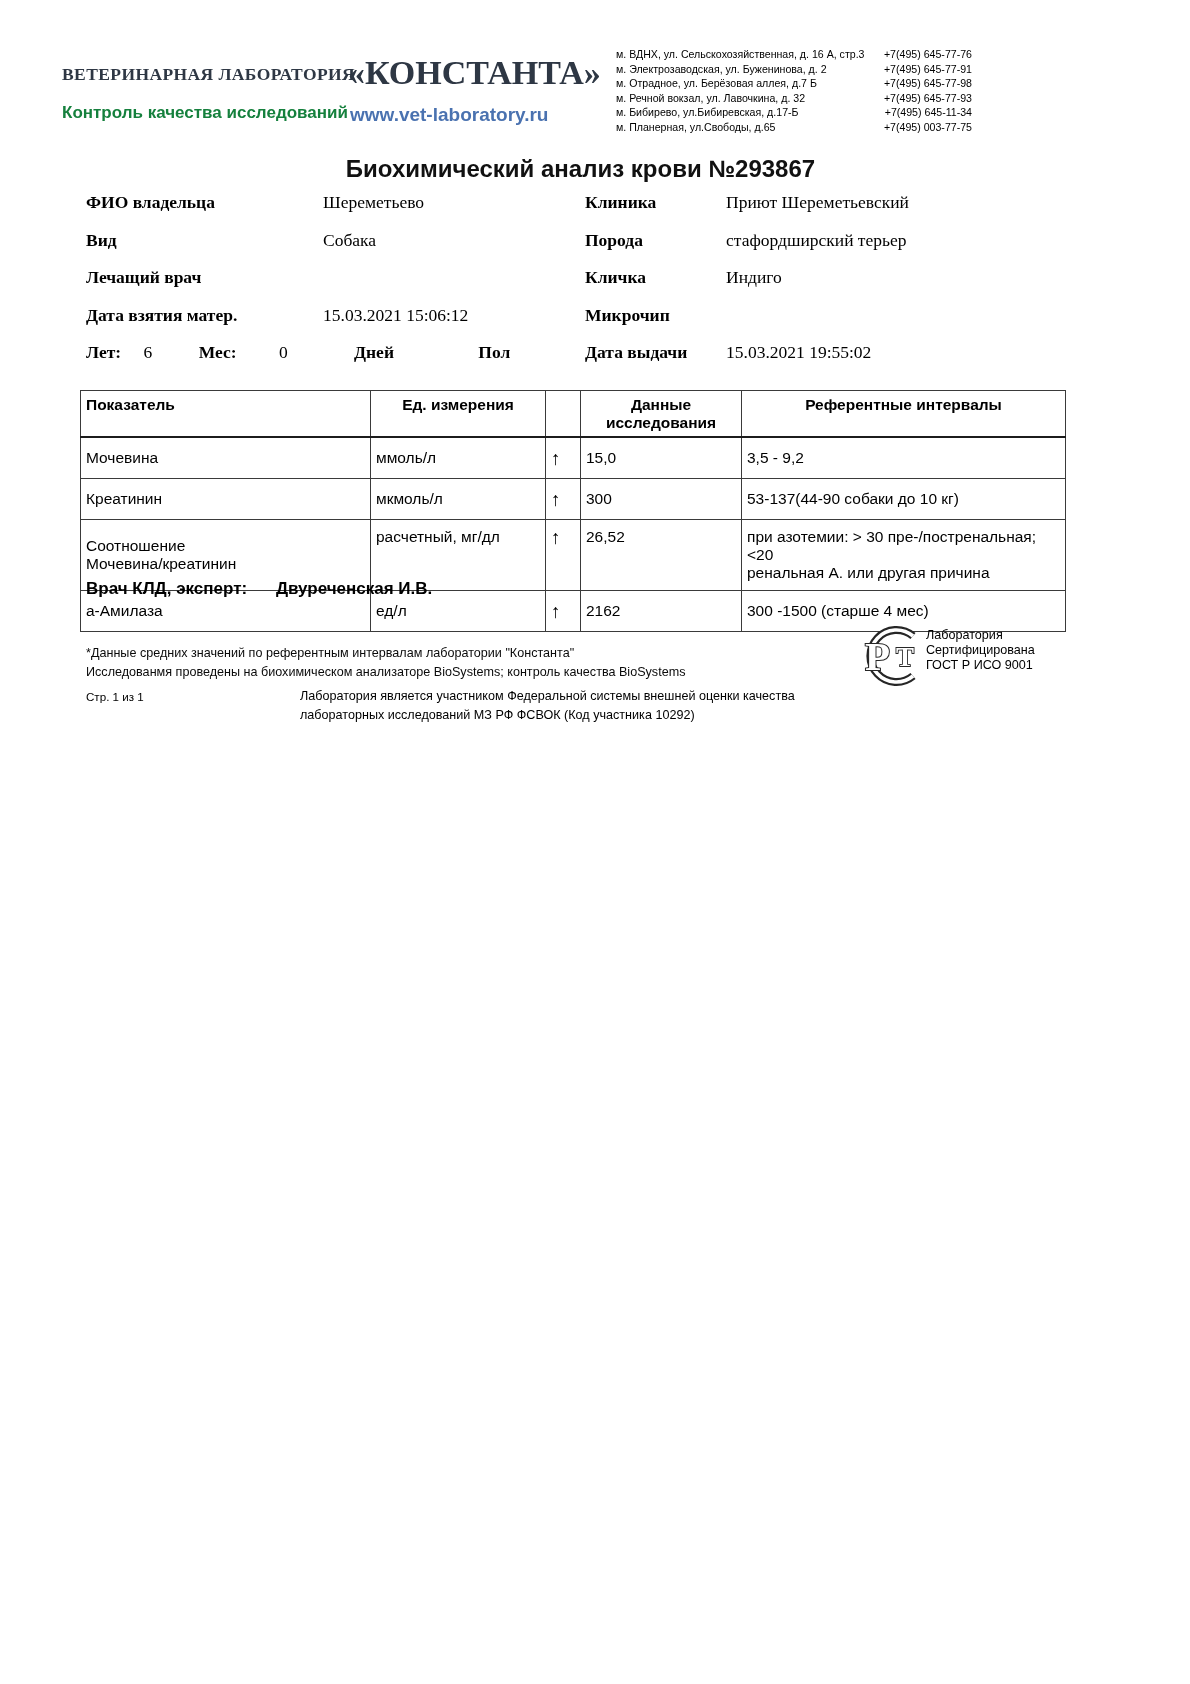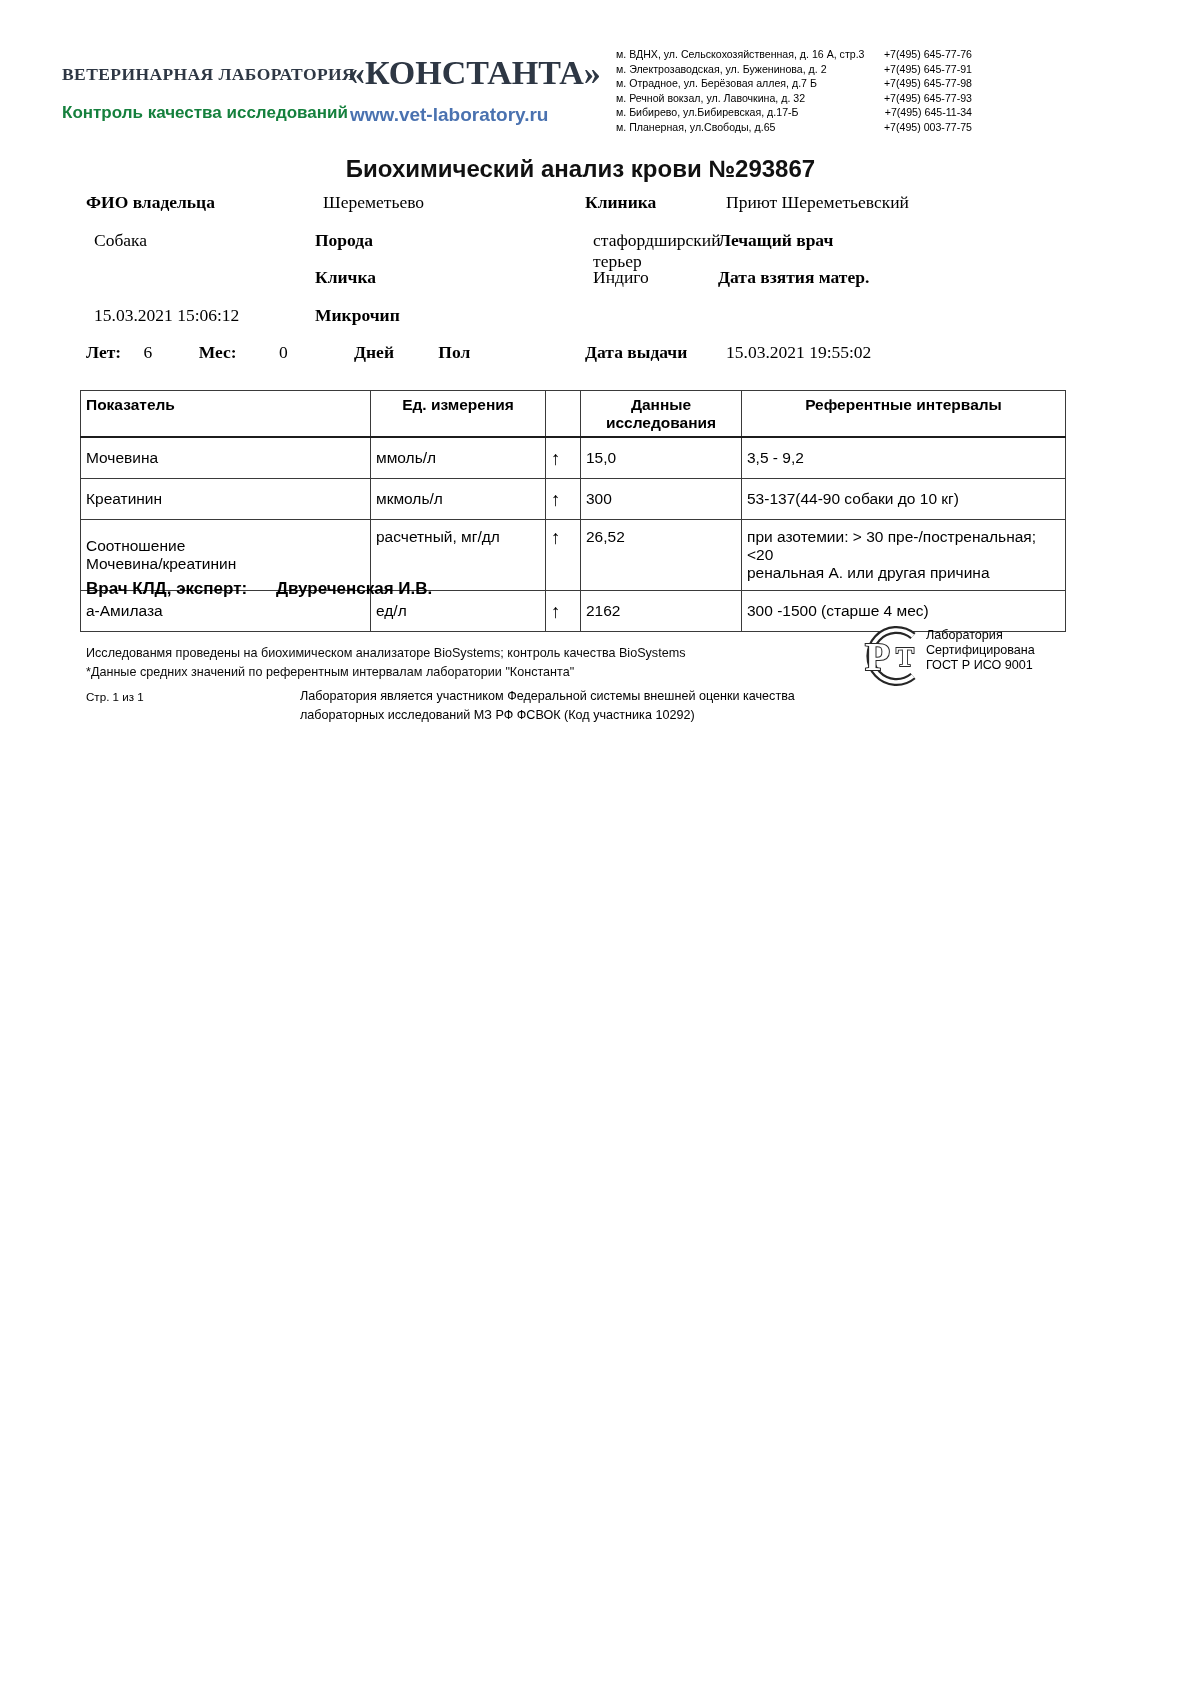--- a/index.html
+++ b/index.html
@@ -42,21 +42,21 @@
   .info { position:absolute; left:86px; top:192px; width:985px; font-size:17.5px; }
   .info-grid { display:grid; grid-template-columns:229px 270px 133px 347px; grid-auto-rows:37.5px; }
   .ilabel { font-family:"Liberation Serif", serif; font-weight:bold; }
   .ivalue { font-family:"Liberation Serif", serif;margin-left:8px; }
   .age-row { grid-column:1 / span 2; font-family:"Liberation Serif", serif; }
   .age-row .lbl { font-weight:bold; }
   .age-row .ml18 { margin-left:18px; }
   .age-row .ml42 { margin-left:42px; }
   .age-row .ml38 { margin-left:38px; }
   .age-row .ml62 { margin-left:62px; }
-  .age-row .ml80 { margin-left:40px; }
+  .age-row .ml80 { margin-left:80px; }
 
   
   .results {
     position:absolute; left:80px; top:390px; width:985px;
     border-collapse:collapse; table-layout:fixed; font-size:15.5px;
   }
   .results th, .results td { border:1.3px solid #3a3a3a; padding:8px 5px; }
   .results th {
     font-weight:bold; vertical-align:top; padding-top:5px; padding-bottom:4px;
     border-bottom:2px solid #1c1c1c; text-align:center;
@@ -114,20 +114,21 @@
 
   <div class="report-title">Биохимический анализ крови №293867</div>
 
   <div class="info">
     <div class="info-grid">
       <div class="ilabel">ФИО владельца</div>
       <div class="ivalue">Шереметьево</div>
       <div class="ilabel">Клиника</div>
       <div class="ivalue">Приют Шереметьевский</div>
 
+      <div class="ilabel">Вид</div>
       <div class="ivalue">Собака</div>
       <div class="ilabel">Порода</div>
       <div class="ivalue">стафордширский терьер</div>
 
       <div class="ilabel">Лечащий врач</div>
       <div class="ivalue"></div>
       <div class="ilabel">Кличка</div>
       <div class="ivalue">Индиго</div>
 
       <div class="ilabel">Дата взятия матер.</div>
@@ -199,22 +200,22 @@
       </tr>
     </tbody>
   </table>
 
   <div class="signature">
     <span>Врач КЛД, эксперт:</span>
     <span class="name">Двуреченская И.В.</span>
   </div>
 
   <div class="notes">
+    <div>*Данные средних значений по референтным интервалам лаборатории "Константа"</div>
     <div>Исследованмя проведены на биохимическом анализаторе BioSystems; контроль качества BioSystems</div>
-    <div>*Данные средних значений по референтным интервалам лаборатории "Константа"</div>
   </div>
 
   <div class="page-num">Стр. 1 из 1</div>
   <div class="fsvok pre">Лаборатория является участником Федеральной системы внешней оценки качества
 лабораторных исследований МЗ РФ ФСВОК (Код участника 10292)</div>
 
   <div class="cert">
     <svg width="74" height="70" viewBox="0 0 74 70">
       <path d="M 61 16 A 26 26 0 1 0 61 56" fill="none" stroke="#262626" stroke-width="8"></path>
       <path d="M 61 16 A 26 26 0 1 0 61 56" fill="none" stroke="#ffffff" stroke-width="3.6"></path>

